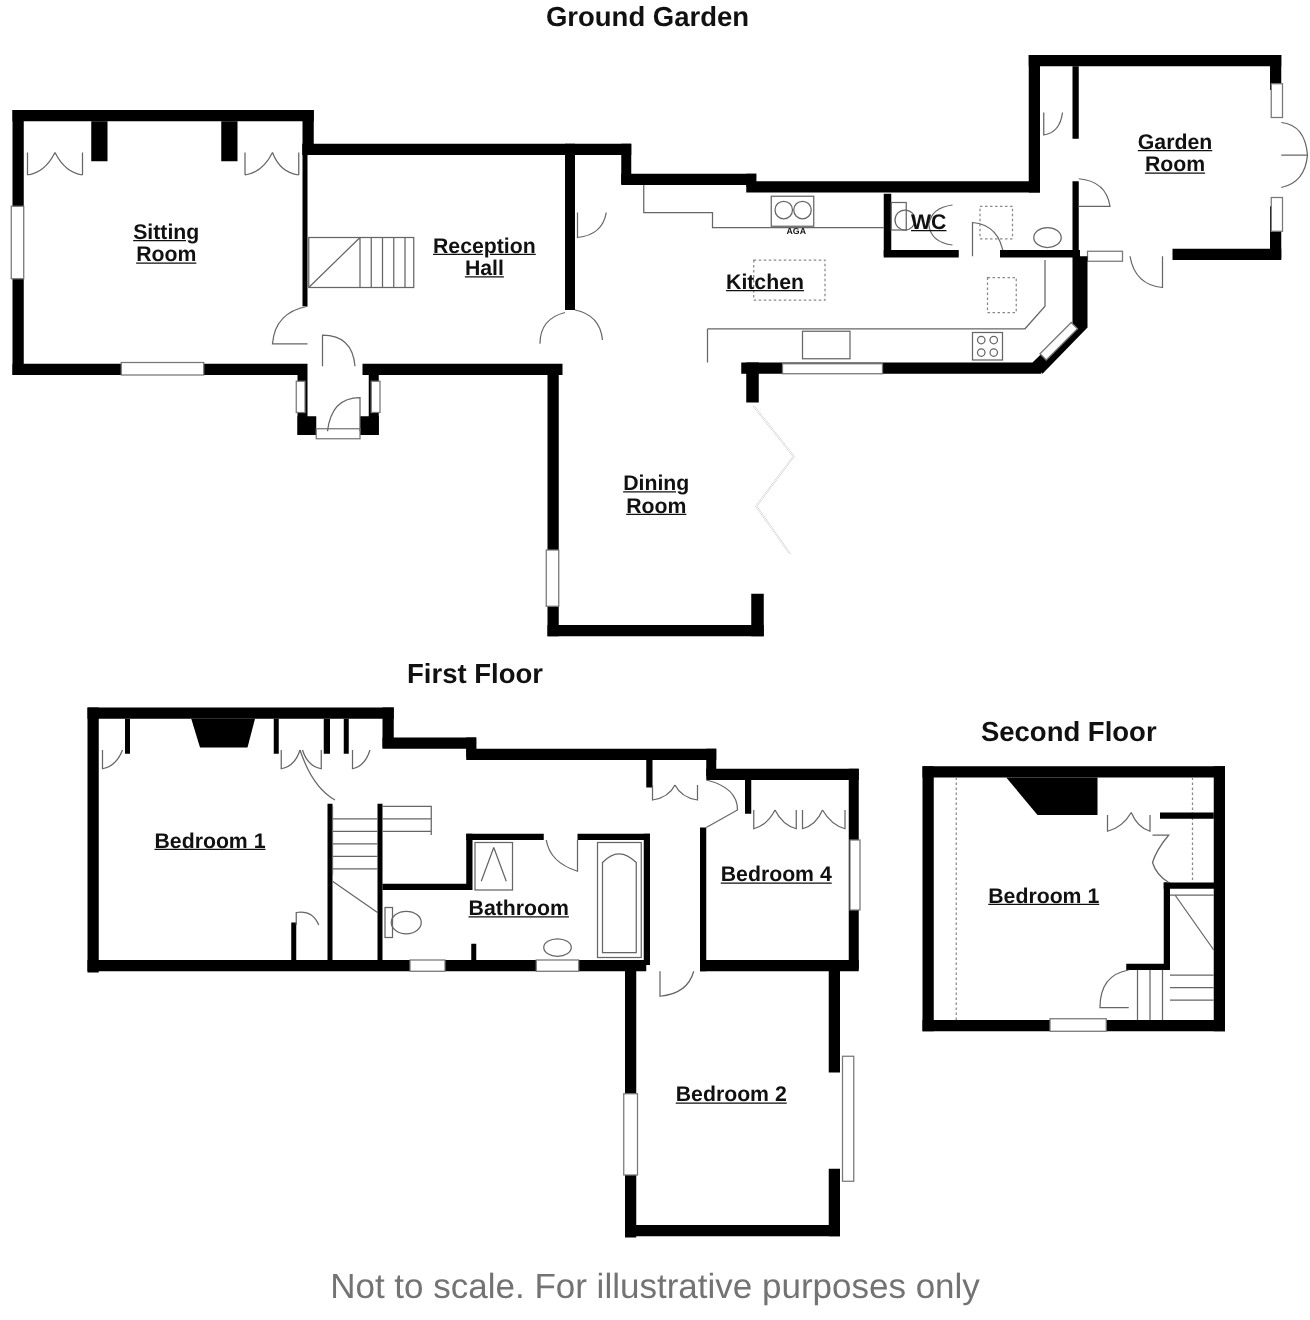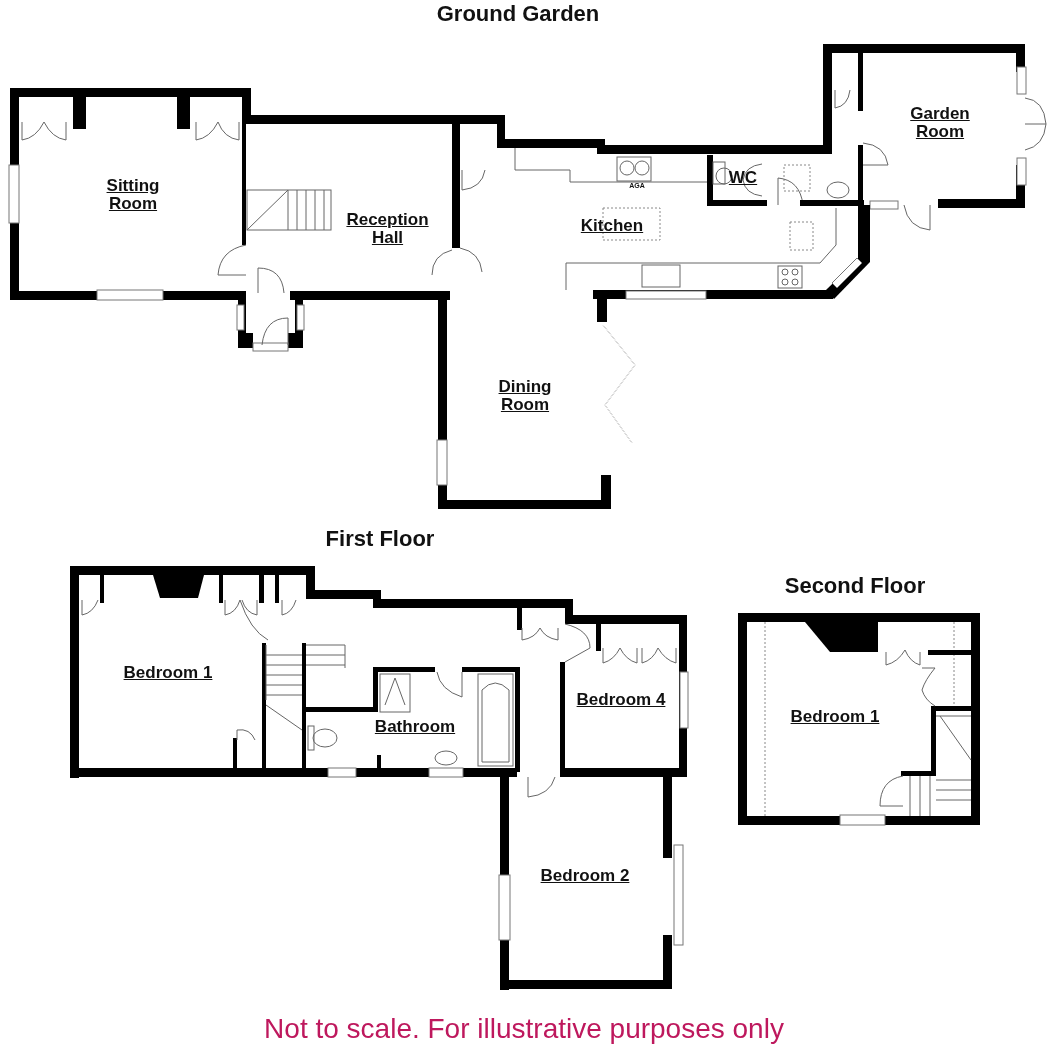--- a/index.html
+++ b/index.html
@@ -6,21 +6,21 @@
   body { width: 1048px; height: 1056px; position: relative; overflow: hidden; font-family: "Liberation Sans", sans-serif; }
   svg { position: absolute; left: 0; top: 0; }
   .wall { fill: #000; }
   .thin { fill: none; stroke: #666; stroke-width: 1; }
   .win { fill: #fff; stroke: #777; stroke-width: 1; }
   .dot { fill: none; stroke: #888; stroke-width: 1; stroke-dasharray: 2 2; }
   .lbl { position: absolute; font-weight: bold; color: #111; text-align: center; line-height: 1.05; }
   .room { font-size: 17px; text-decoration: underline; }
   .floor { font-size: 22px; }
   .small { font-size: 7px; font-weight: bold; }
-  .footer { position: absolute; left: 0; width: 1048px; top: 1013px; text-align: center; font-size: 28px; color: #be185d; }
+  .footer { position: absolute; left: 0; width: 1048px; top: 1013px; text-align: center; font-size: 28px; color: #737373; }
 </style>
 </head>
 <body>
 
 <svg width="1048" height="1056" viewBox="0 0 1048 1056">
 
   <g>
 
     <rect class="wall" x="10" y="88" width="241" height="9"></rect>
     <rect class="wall" x="10" y="88" width="9" height="212"></rect>
@@ -206,21 +206,21 @@
     <path class="thin" d="M903 776 Q880 780 880 806 L903 806"></path>
   </g>
 </svg>
 
 <div class="lbl floor" style="left:418px; top:2px; width:200px;">Ground Garden</div>
 <div class="lbl floor" style="left:290px; top:527px; width:180px;">First Floor</div>
 <div class="lbl floor" style="left:760px; top:574px; width:190px;">Second Floor</div>
 
 <div class="lbl room" style="left:93px; top:177px; width:80px; white-space:pre-line;">Sitting
 Room</div>
-<div class="lbl room" style="left:335px; top:188px; width:105px; white-space:pre-line;margin-top:23px;">Reception
+<div class="lbl room" style="left:335px; top:188px; width:105px; white-space:pre-line;">Reception
 Hall</div>
 <div class="lbl room" style="left:567px; top:217px; width:90px;">Kitchen</div>
 <div class="lbl room" style="left:723px; top:169px; width:40px;">WC</div>
 <div class="lbl room" style="left:895px; top:105px; width:90px; white-space:pre-line;">Garden
 Room</div>
 <div class="lbl room" style="left:480px; top:378px; width:90px; white-space:pre-line;">Dining
 Room</div>
 <div class="lbl small" style="left:622px; top:182px; width:30px;">AGA</div>
 
 <div class="lbl room" style="left:108px; top:664px; width:120px;">Bedroom 1</div>

